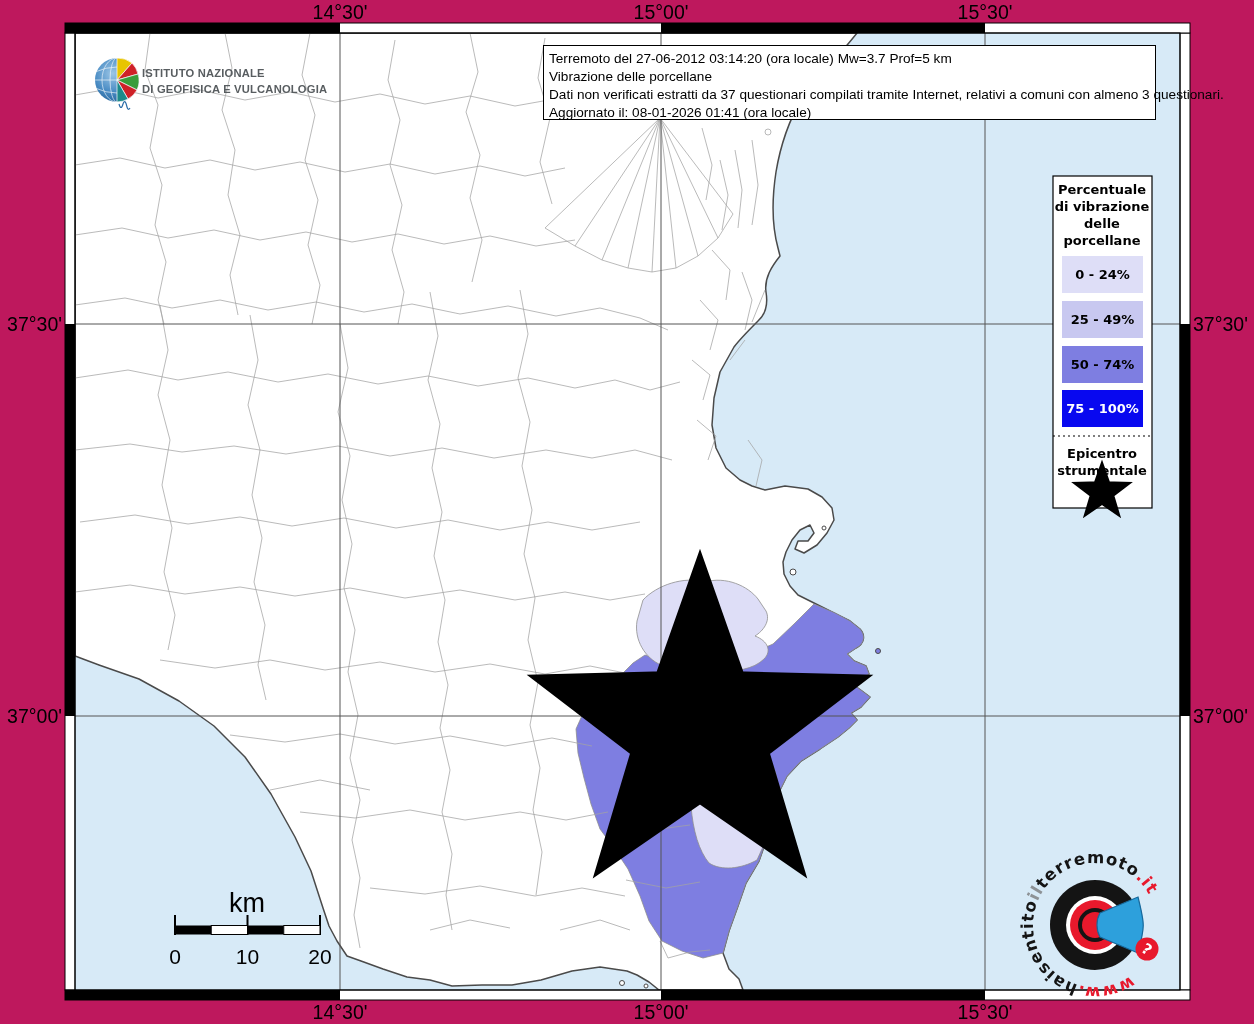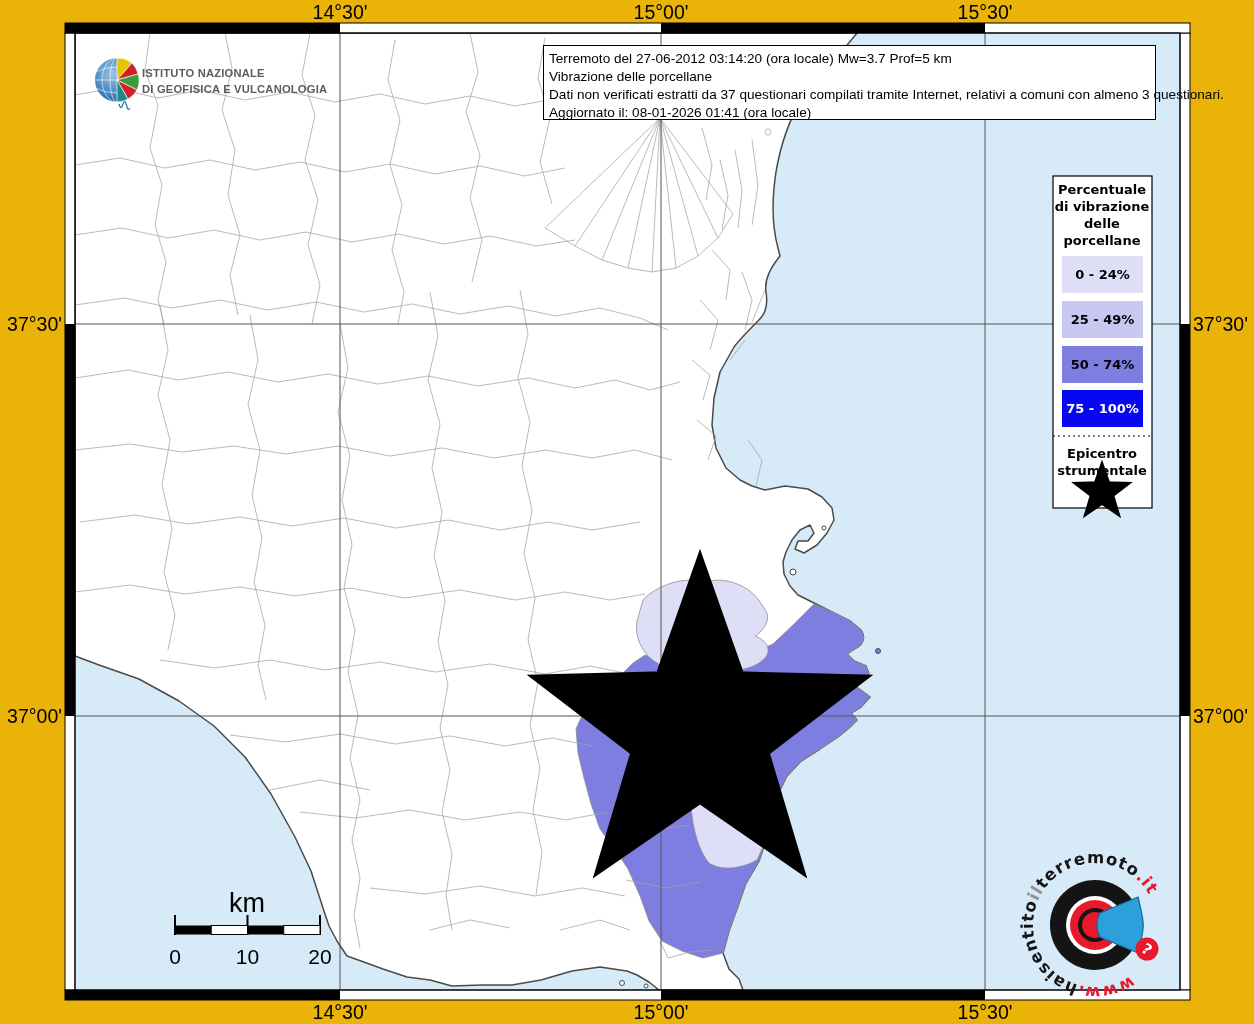--- a/index.html
+++ b/index.html
@@ -1,16 +1,16 @@
 <!DOCTYPE html>
 <html><head>
 <meta charset="utf-8">
 <style>
   html,body{margin:0;padding:0;background:#ffffff;}
-  .stage{position:relative;width:1254px;height:1024px;background:#eab308;overflow:hidden;
+  .stage{position:relative;width:1254px;height:1024px;background:#be185d;overflow:hidden;
          font-family:"Liberation Sans",sans-serif;}
   svg text{user-select:none;}
   .axis-label{font-family:"Liberation Sans",sans-serif;font-size:19.5px;fill:#000;}
   .infobox-line{font-family:"Liberation Sans",sans-serif;font-size:13.6px;fill:#000;}
   .legend-title{font-family:"DejaVu Sans",sans-serif;font-size:13px;font-weight:bold;fill:#000;}
   .legend-class{font-family:"DejaVu Sans",sans-serif;font-size:13px;font-weight:bold;}
   .scale-num{font-family:"Liberation Sans",sans-serif;font-size:21px;fill:#000;}
   .scale-unit{font-family:"Liberation Sans",sans-serif;font-size:27px;fill:#000;}
   .ingv-text{font-family:"Liberation Sans",sans-serif;font-size:11.2px;font-weight:bold;fill:#585d60;letter-spacing:.2px;}
   .wm-text{font-family:"DejaVu Sans",sans-serif;font-size:16.5px;font-weight:bold;letter-spacing:1px;}

